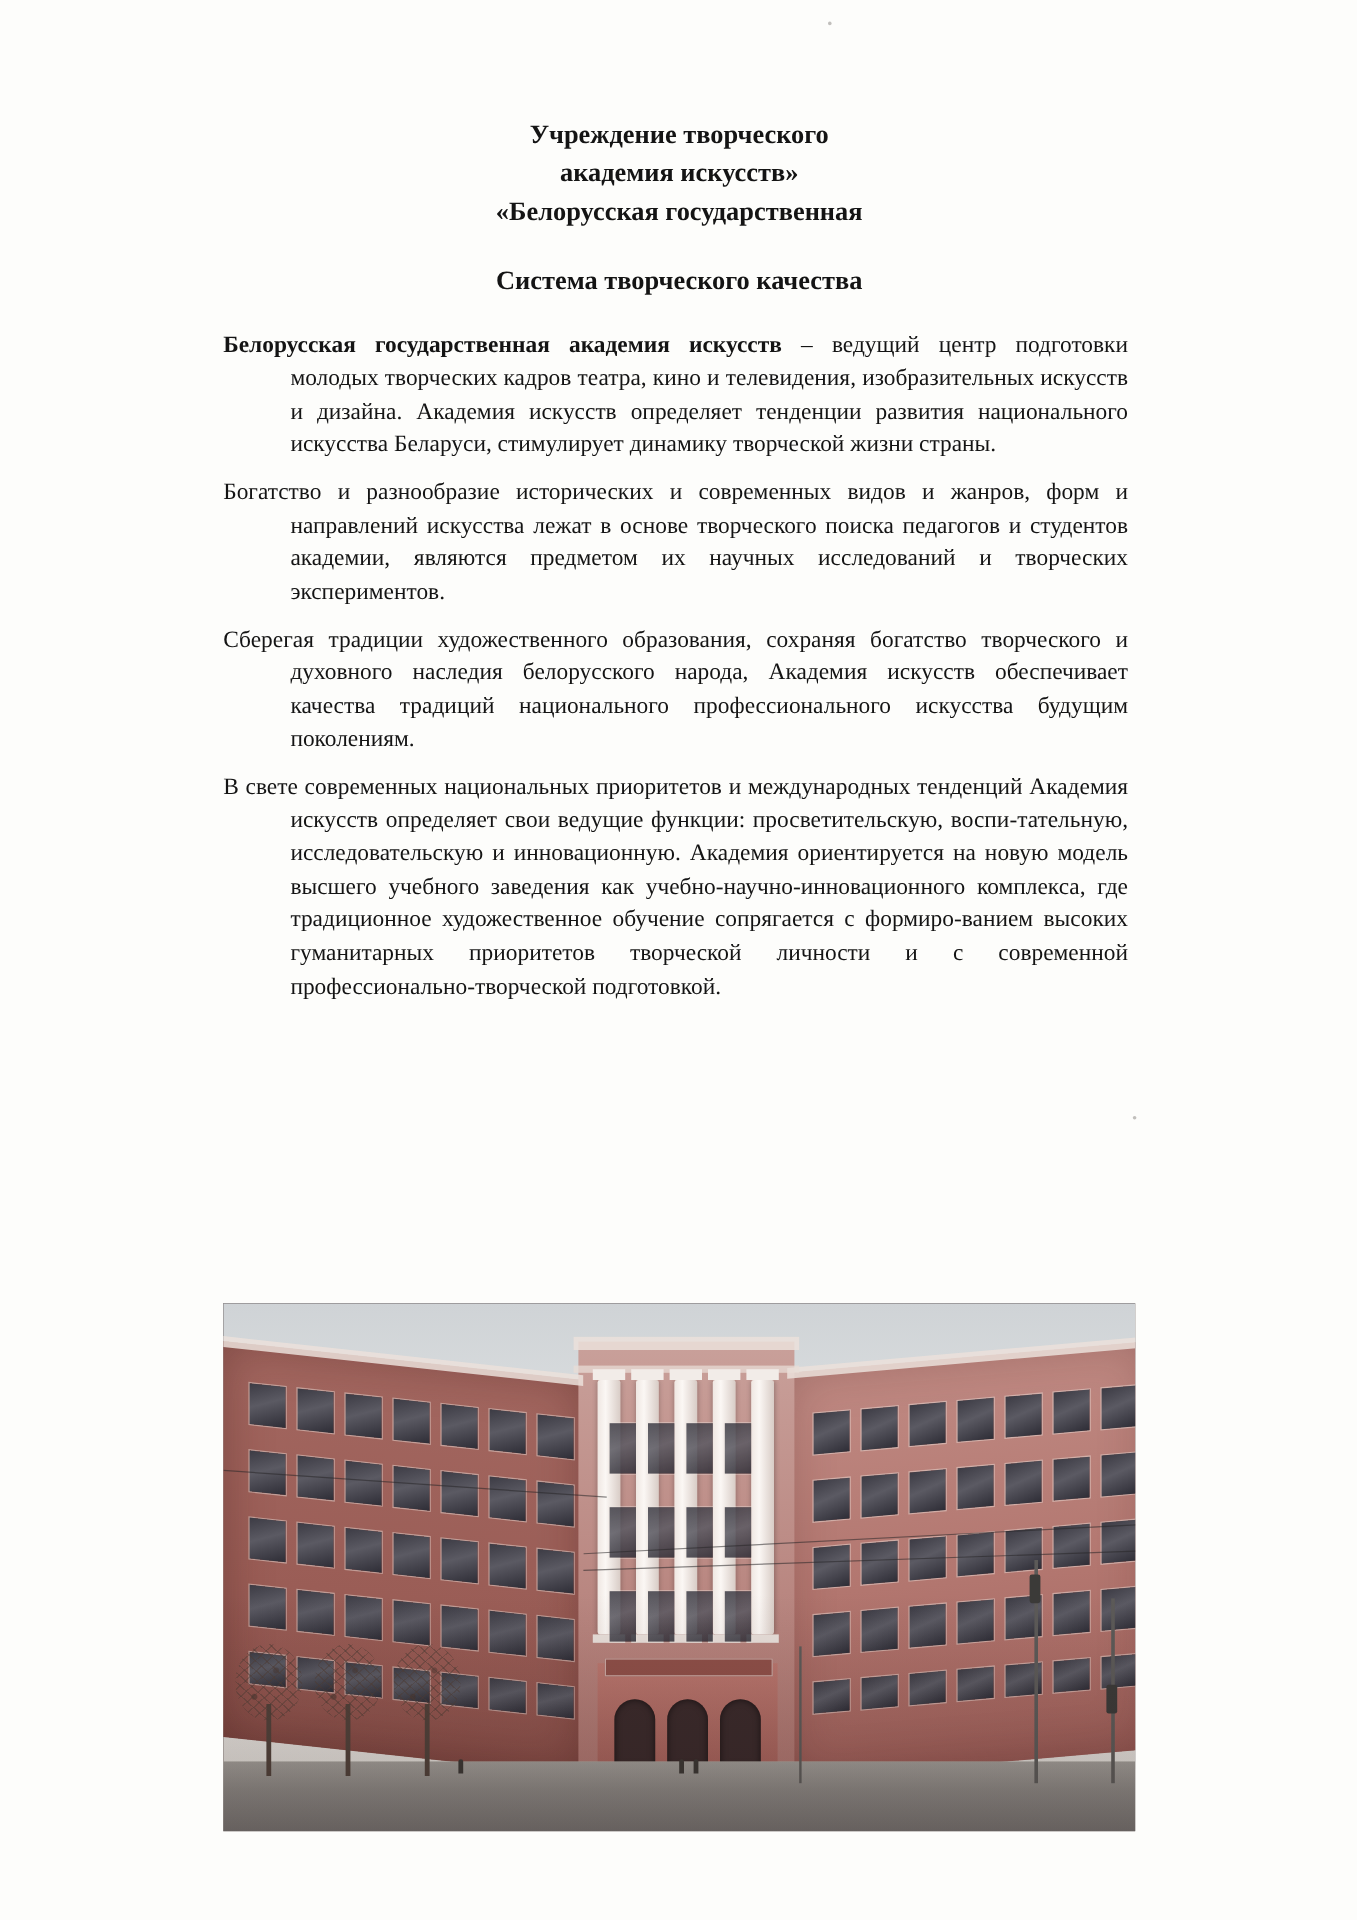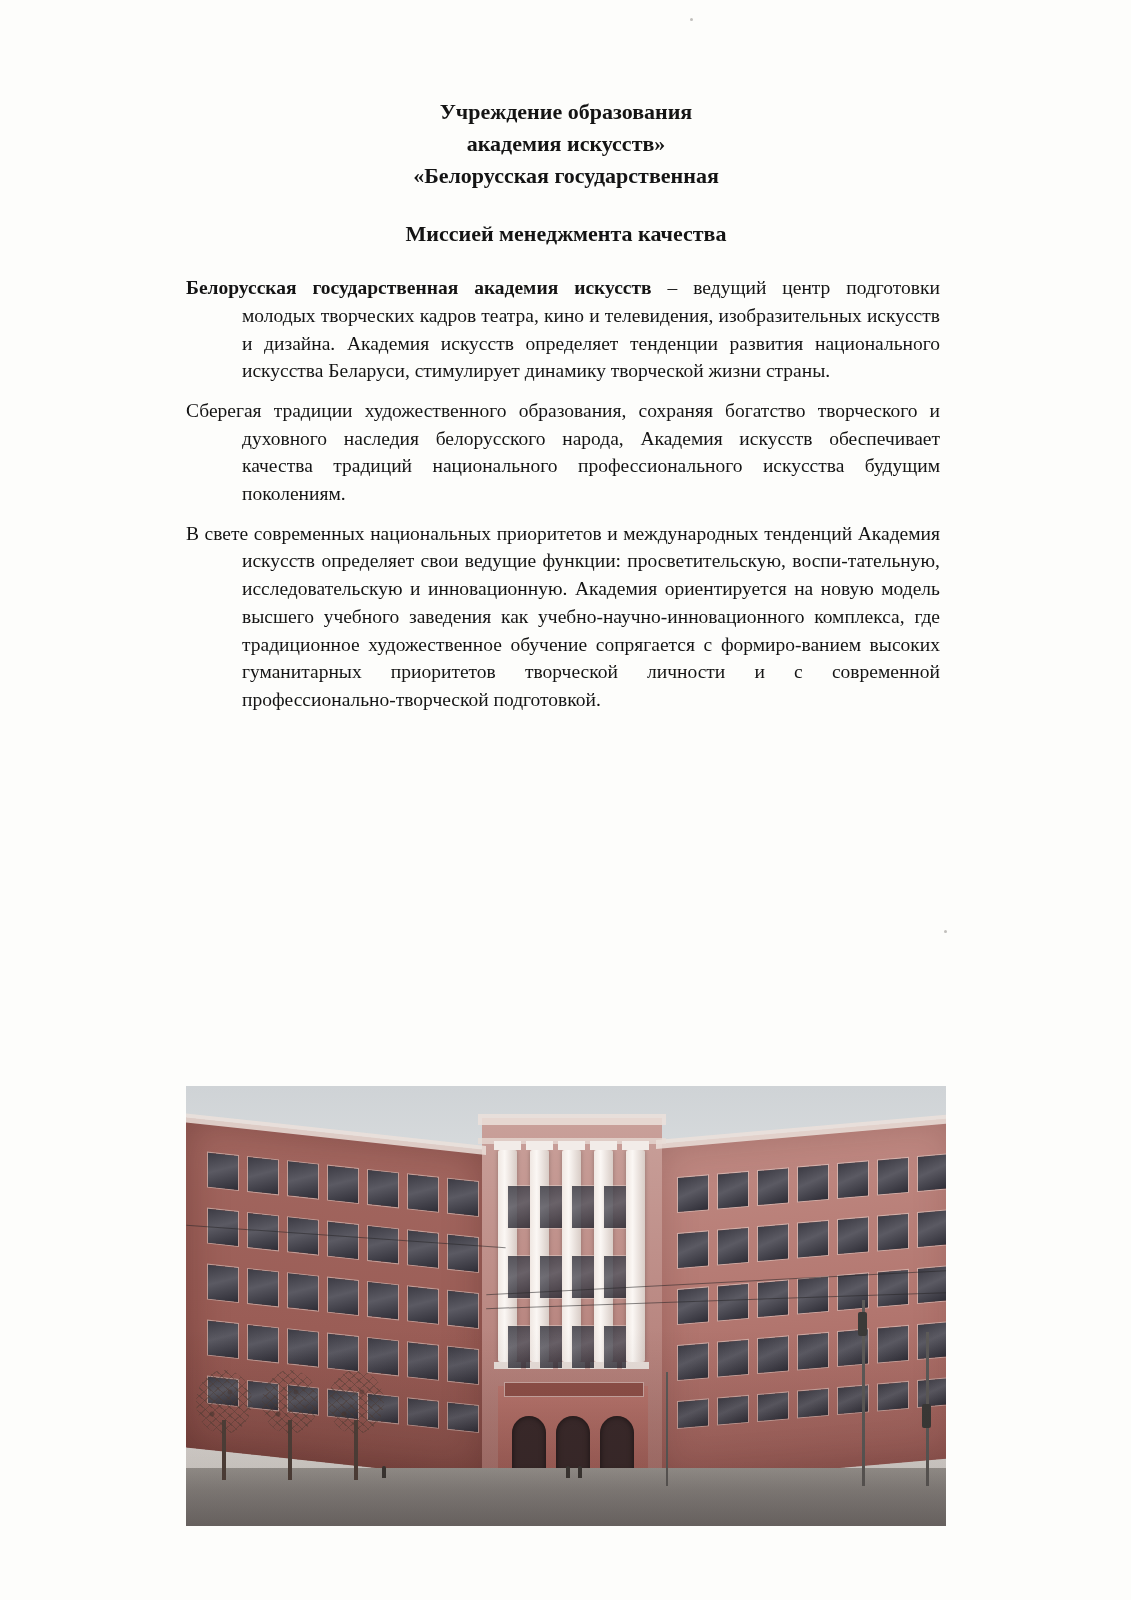--- a/index.html
+++ b/index.html
@@ -238,31 +238,34 @@
 </style>
 </head>
 <body>
 
 <div class="page">
 
   <div class="page-inner">
 
 
     <div class="org-block">
-      <div>Учреждение образования</div>
+      <div>Учреждение творческого</div>
       <div>академия искусств»</div>
       <div>«Белорусская государственная</div>
     </div>
 
-    <h2 class="subtitle">Миссией менеджмента качества</h2>
+    <h2 class="subtitle">Система творческого качества</h2>
 
     <p class="para hang">
       <span class="lead">Белорусская государственная академия искусств</span><span> – ведущий центр подготовки молодых творческих кадров театра, кино и телевидения, изобразительных искусств и дизайна. Академия искусств определяет тенденции развития национального искусства Беларуси, стимулирует динамику творческой жизни страны.</span>
     </p>
 
+    <p class="para hang">
+      <span>Богатство и разнообразие исторических и современных видов и жанров, форм и направлений искусства лежат в основе творческого поиска педагогов и студентов академии, являются предметом их научных исследований и творческих экспериментов.</span>
+    </p>
 
     <p class="para hang">
       <span>Сберегая традиции художественного образования, сохраняя богатство творческого и духовного наследия белорусского народа, Академия искусств обеспечивает качества традиций национального профессионального искусства будущим поколениям.</span>
     </p>
 
 
     <p class="para hang">
       <span>В свете современных национальных приоритетов и международных тенденций Академия искусств определяет свои ведущие функции: просветительскую, воспи-тательную, исследовательскую и инновационную. Академия ориентируется на новую модель высшего учебного заведения как учебно-научно-инновационного комплекса, где традиционное художественное обучение сопрягается с формиро-ванием высоких гуманитарных приоритетов творческой личности и с современной профессионально-творческой подготовкой.</span>
     </p>
 

